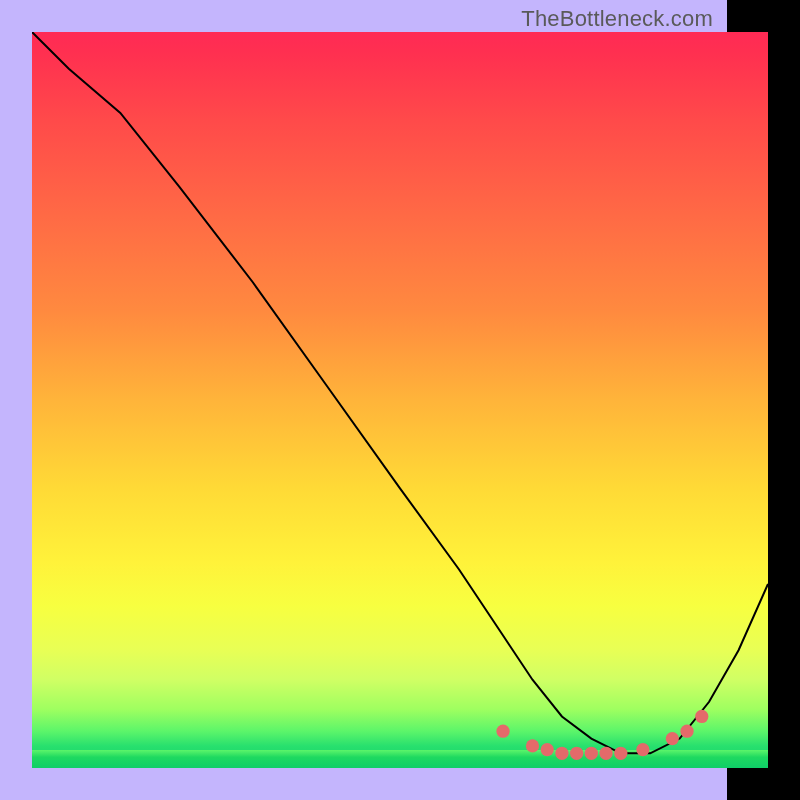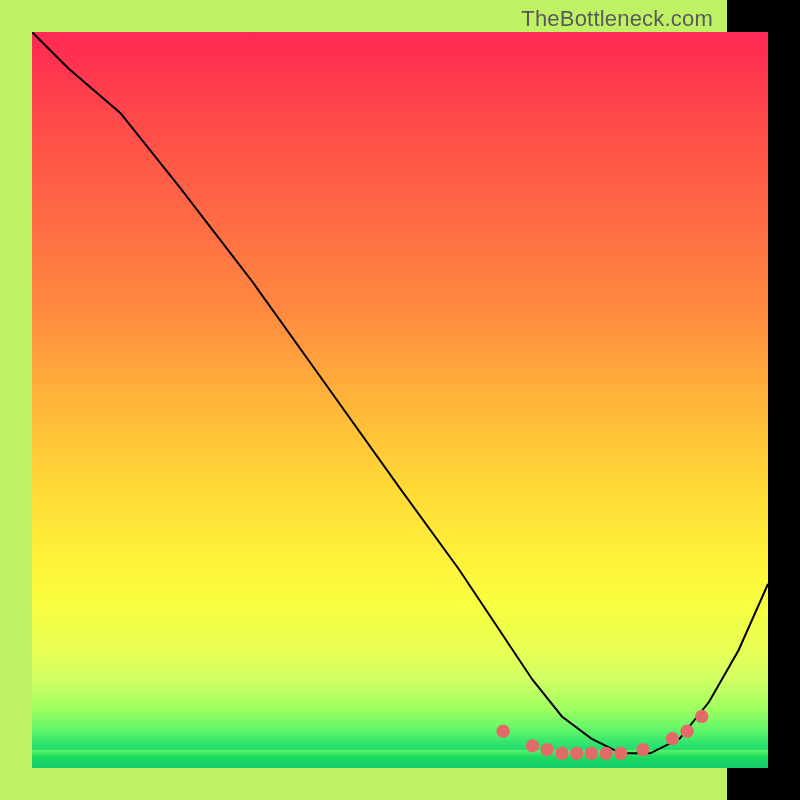--- a/index.html
+++ b/index.html
@@ -8,21 +8,21 @@
     width: 800px;
     height: 800px;
     background: #000;
     overflow: hidden;
     font-family: Arial, Helvetica, sans-serif;
   }
   .frame {
     position: relative;
     width: 727px;
     height: 800px;
-    background: #bef264;
+    background: #c4b5fd;
   }
   .plot-wrap {
     position: absolute;
     left: 32px;
     top: 32px;
     width: 736px;
     height: 736px;
     background: #000;
   }
   .plot-inner {

